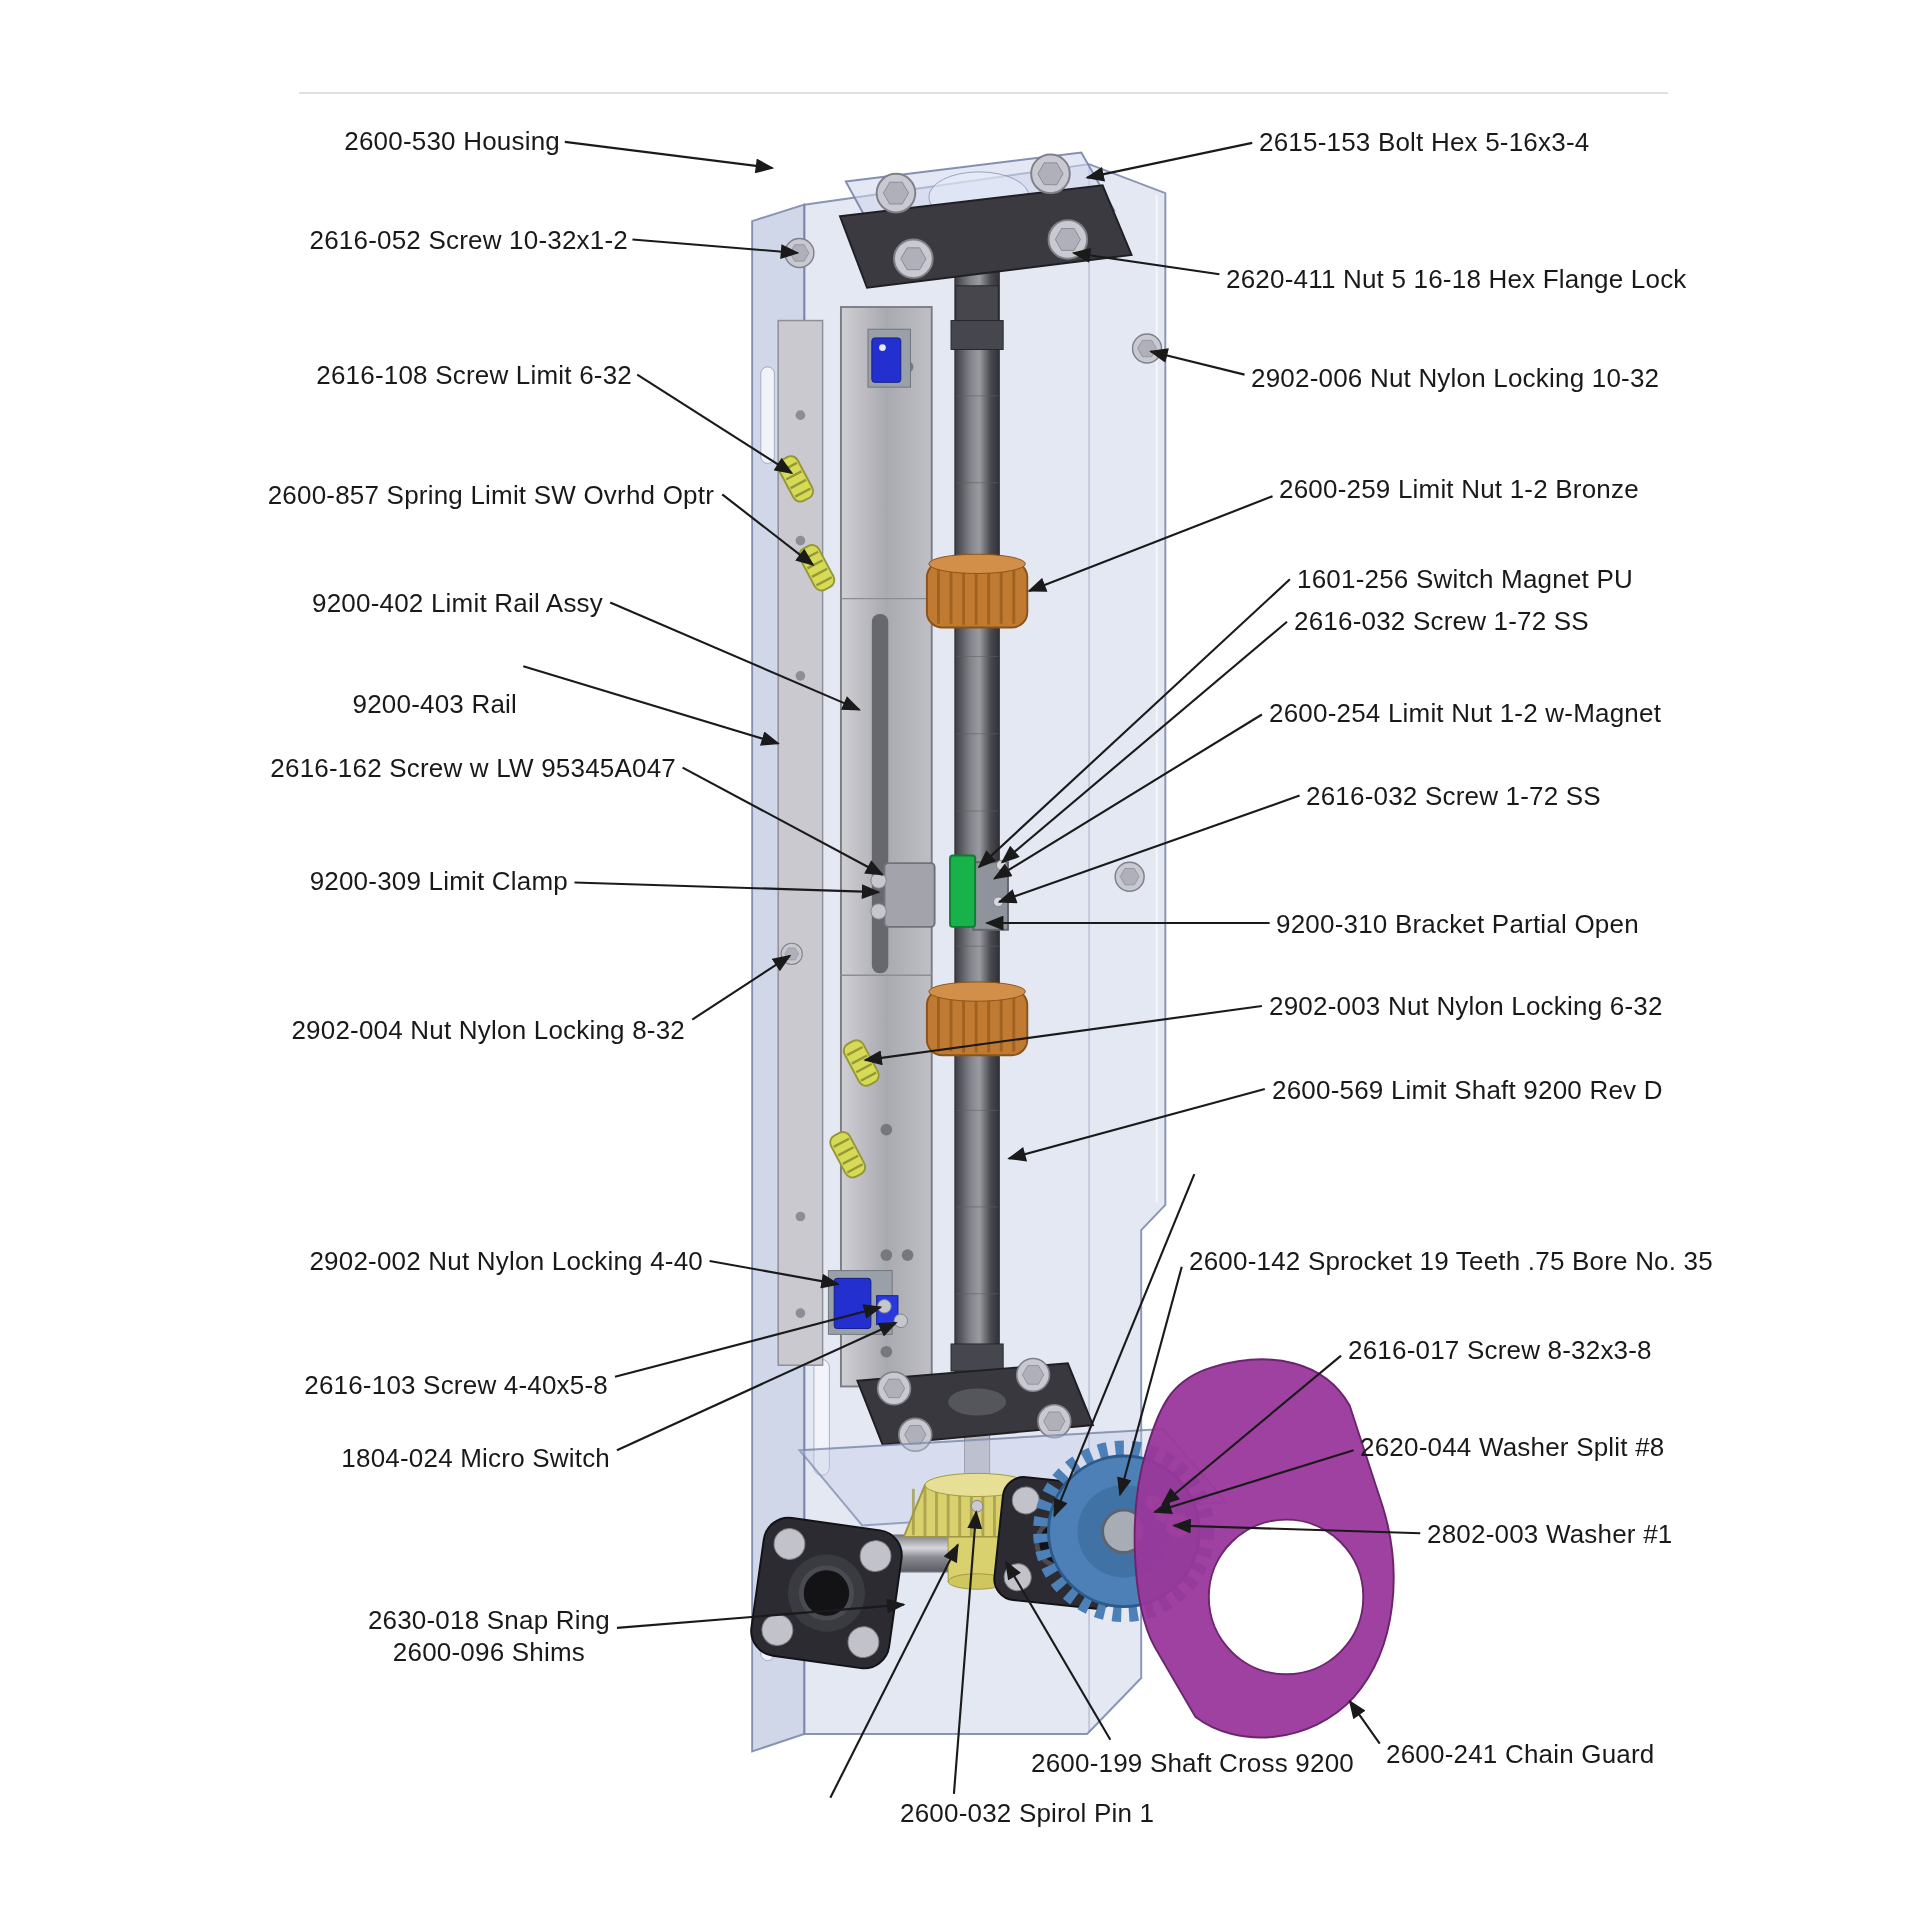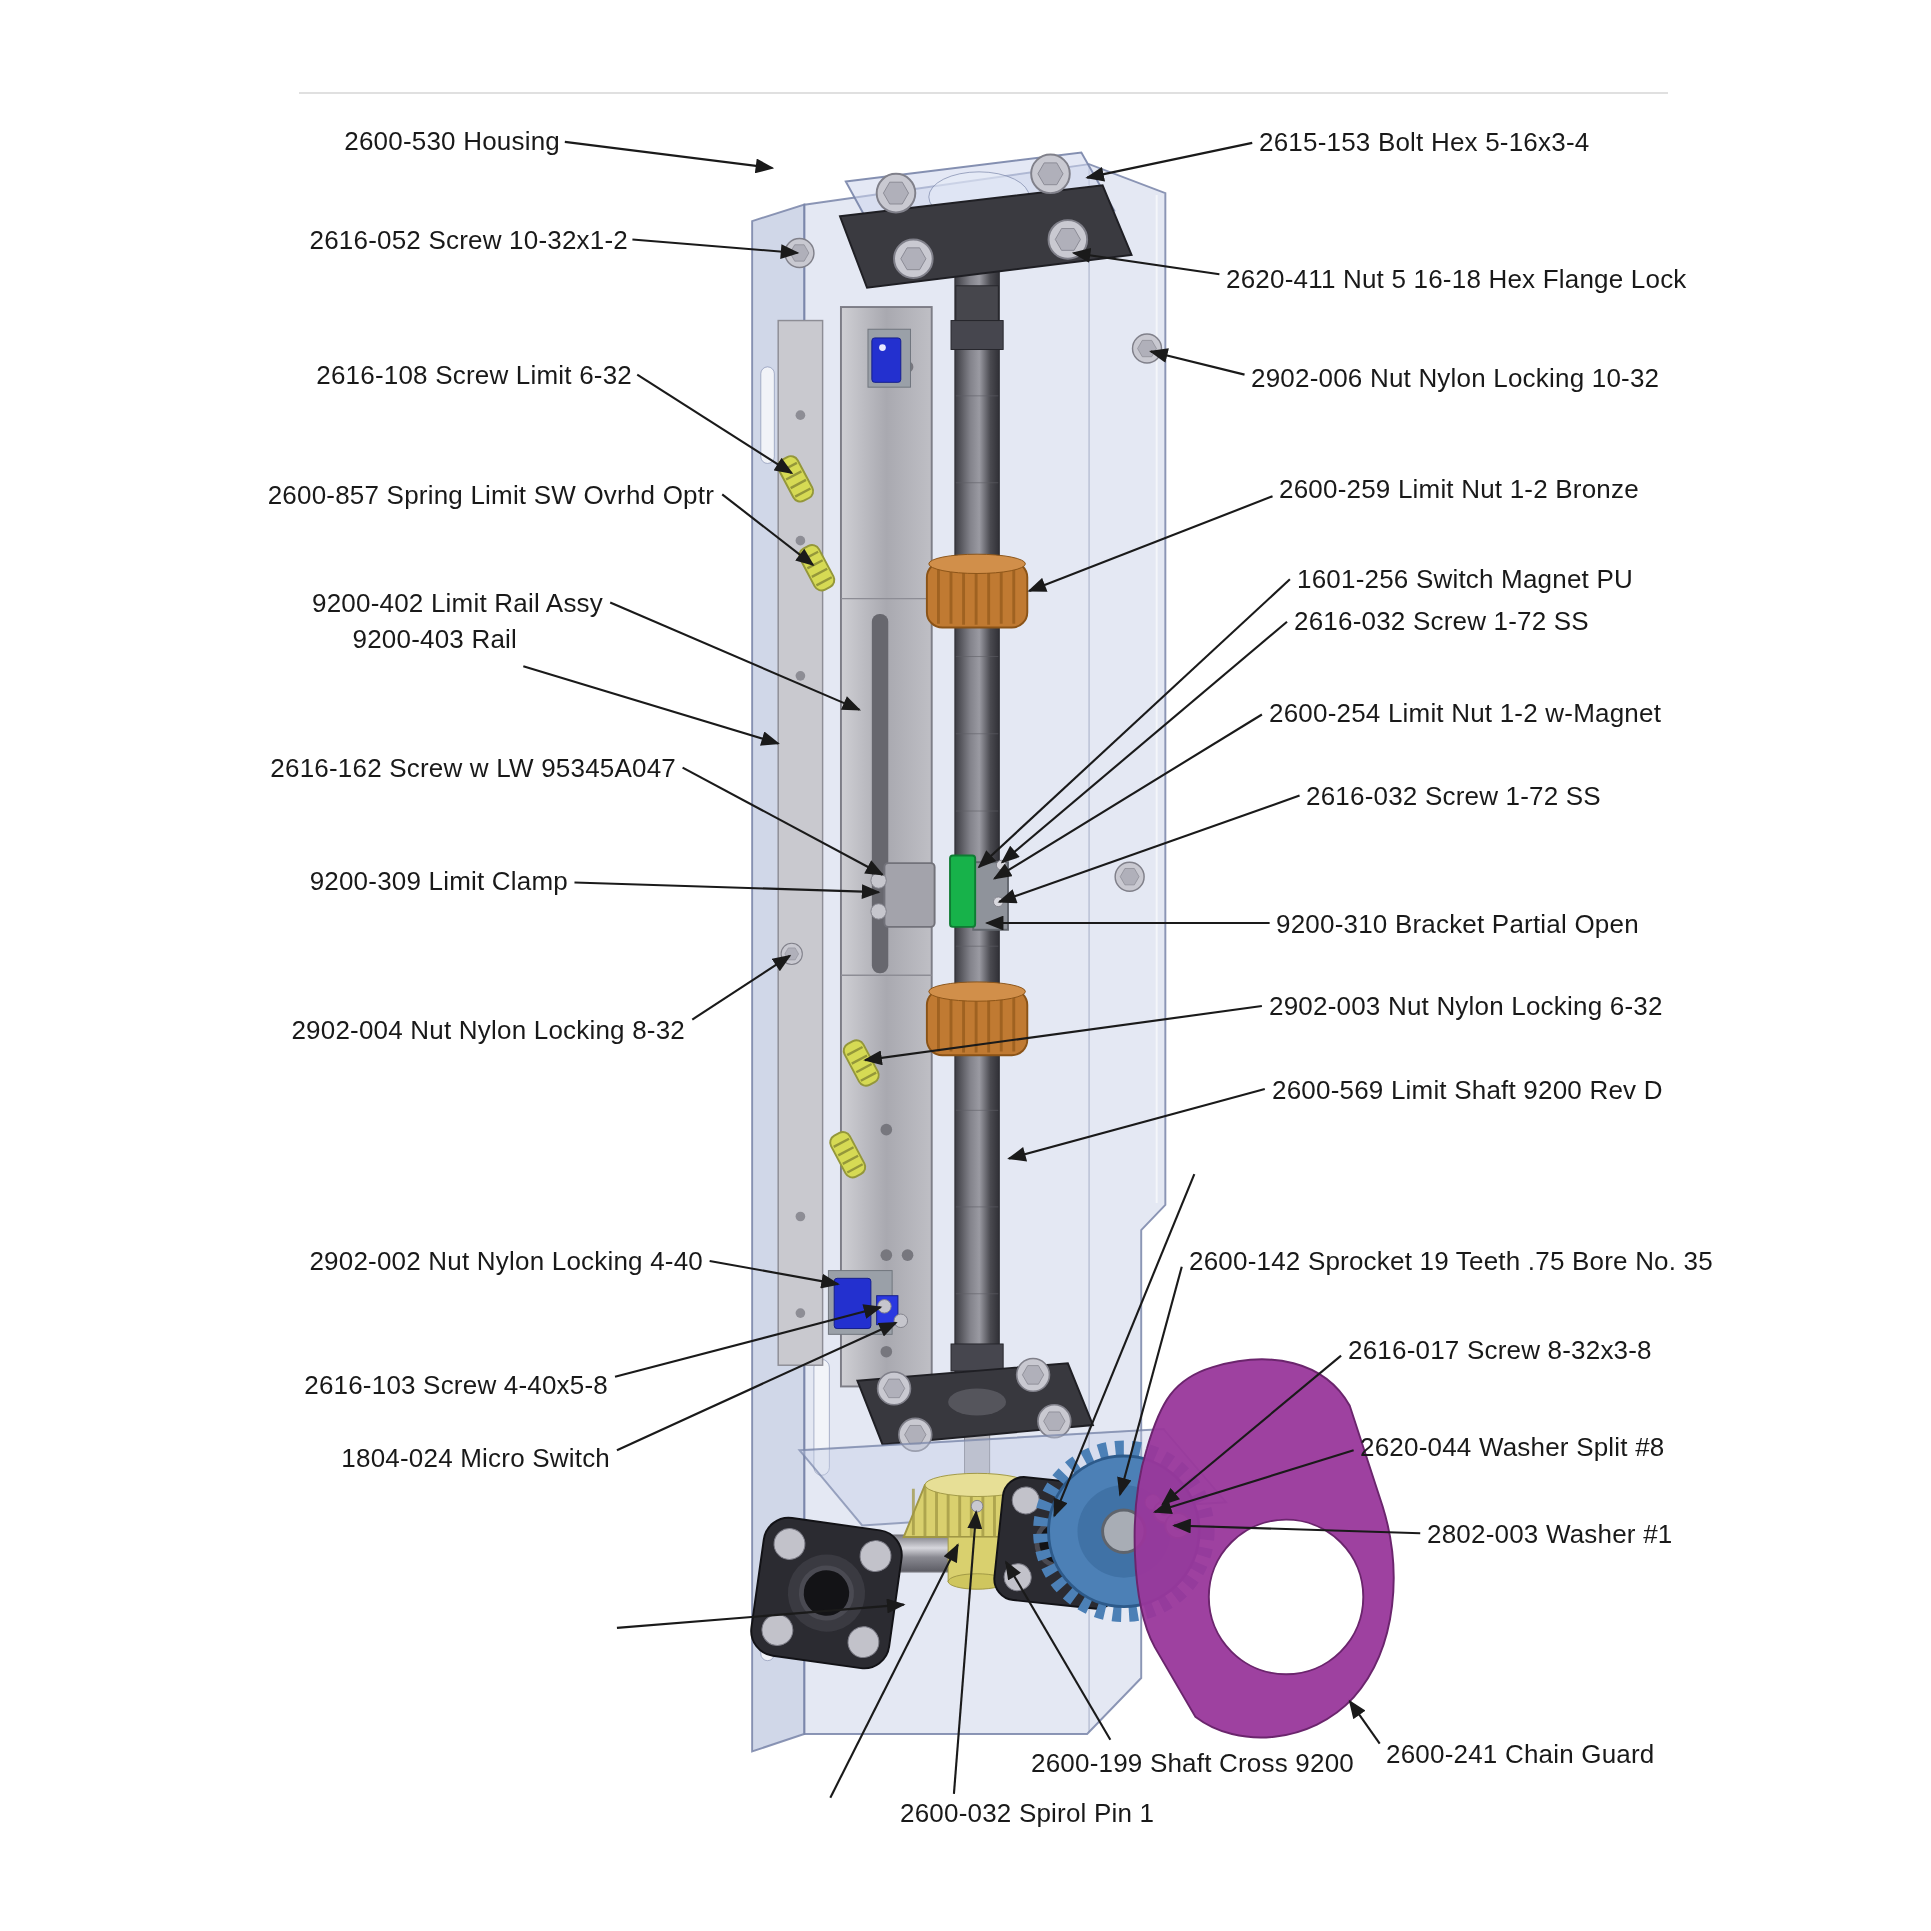--- a/index.html
+++ b/index.html
@@ -247,27 +247,29 @@
       <line x1="1471" y1="1588" x2="1216" y2="1580" marker-end="url(#arr)"></line>
       <line x1="1429" y1="1806" x2="1398" y2="1762" marker-end="url(#arr)"></line>
     </g>
   </svg>
 
   <div class="lbl ra" style="top:126px; right:1371px">2600-530 Housing</div>
   <div class="lbl ra" style="top:225px; right:1303px">2616-052 Screw 10-32x1-2</div>
   <div class="lbl ra" style="top:360px; right:1299px">2616-108 Screw Limit 6-32</div>
   <div class="lbl ra" style="top:480px; right:1217px">2600-857 Spring Limit SW Ovrhd Optr</div>
   <div class="lbl ra" style="top:588px; right:1328px">9200-402 Limit Rail Assy</div>
-  <div class="lbl ra" style="top:624px; right:1414px">9200-403 Rail</div>
+  <div class="lbl ra" style="top:689px; right:1414px">9200-403 Rail</div>
   <div class="lbl ra" style="top:753px; right:1255px">2616-162 Screw w LW 95345A047</div>
   <div class="lbl ra" style="top:866px; right:1363px">9200-309 Limit Clamp</div>
   <div class="lbl ra" style="top:1015px; right:1246px">2902-004 Nut Nylon Locking 8-32</div>
   <div class="lbl ra" style="top:1246px; right:1228px">2902-002 Nut Nylon Locking 4-40</div>
   <div class="lbl ra" style="top:1370px; right:1323px">2616-103 Screw 4-40x5-8</div>
   <div class="lbl ra" style="top:1443px; right:1321px">1804-024 Micro Switch</div>
+  <div class="lbl ra" style="top:1605px; right:1321px">2630-018 Snap Ring
+2600-096 Shims</div>
   <div class="lbl" style="top:1798px; left:900px">2600-032 Spirol Pin 1</div>
   <div class="lbl" style="top:1748px; left:1031px">2600-199 Shaft Cross 9200</div>
   <div class="lbl" style="top:127px; left:1259px">2615-153 Bolt Hex 5-16x3-4</div>
   <div class="lbl" style="top:264px; left:1226px">2620-411 Nut 5 16-18 Hex Flange Lock</div>
   <div class="lbl" style="top:363px; left:1251px">2902-006 Nut Nylon Locking 10-32</div>
   <div class="lbl" style="top:474px; left:1279px">2600-259 Limit Nut 1-2 Bronze</div>
   <div class="lbl" style="top:564px; left:1297px">1601-256 Switch Magnet PU</div>
   <div class="lbl" style="top:606px; left:1294px">2616-032 Screw 1-72 SS</div>
   <div class="lbl" style="top:698px; left:1269px">2600-254 Limit Nut 1-2 w-Magnet</div>
   <div class="lbl" style="top:781px; left:1306px">2616-032 Screw 1-72 SS</div>

